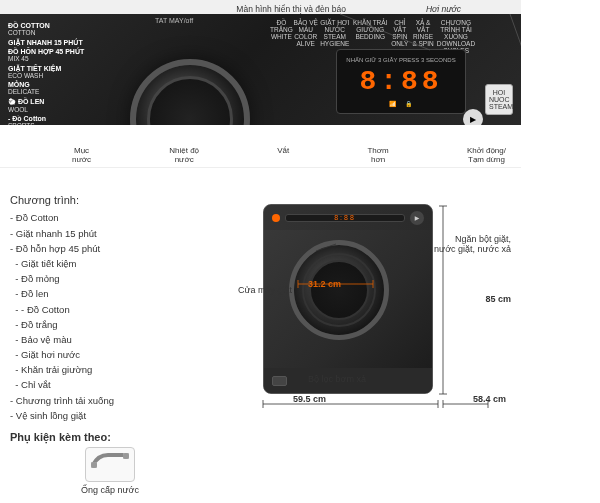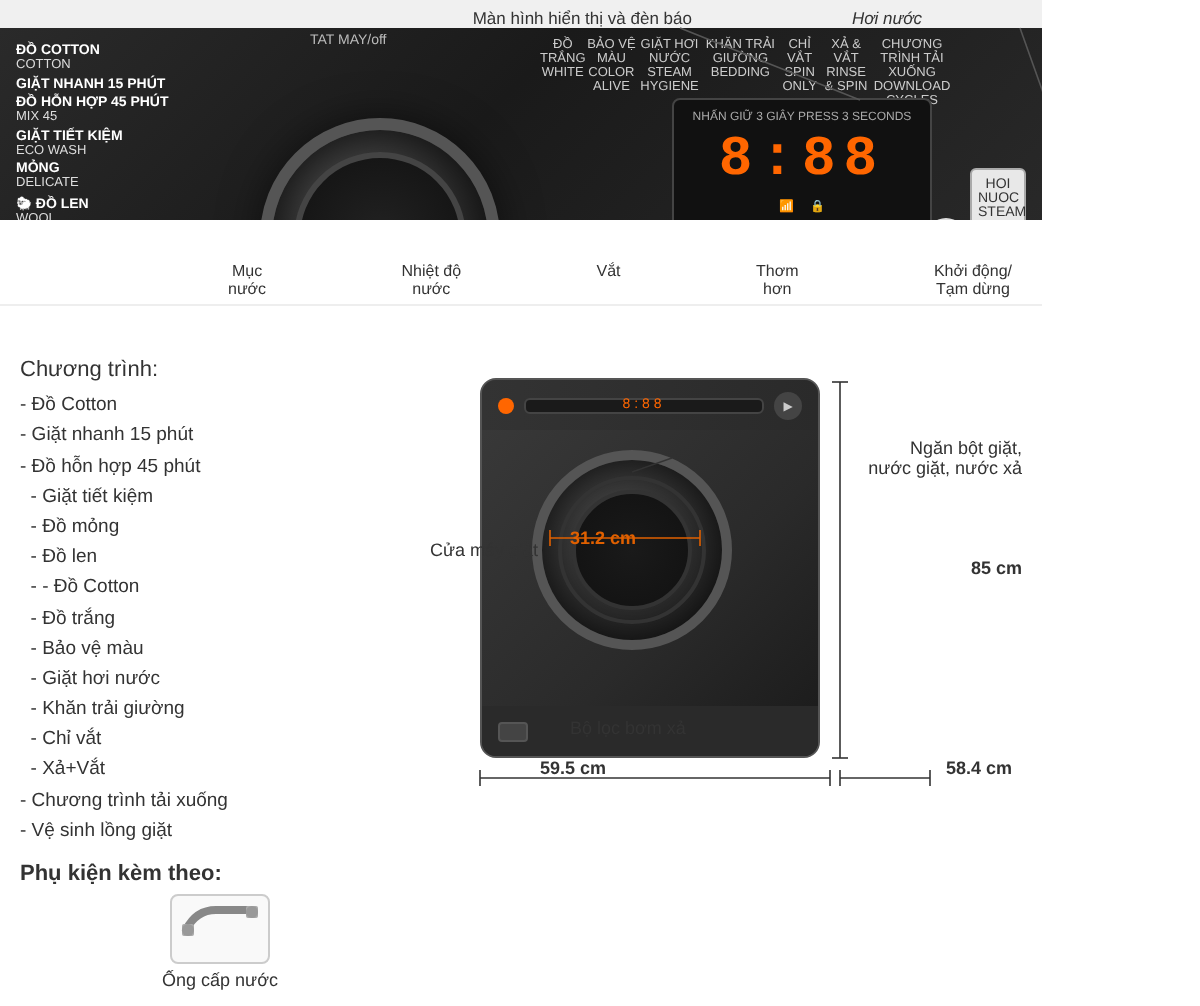--- a/index.html
+++ b/index.html
@@ -129,20 +129,21 @@
     }
 
     .left-column {
       width: 200px;
       flex-shrink: 0;
     }
 
     .right-column {
       flex: 1;
       position: relative;
+      margin-left: 23px;
     }
 
     
     .program-title {
       font-size: 11px;
       font-weight: normal;
       color: #333;
       margin-bottom: 4px;
     }
 
@@ -410,21 +411,21 @@
         HOI NUOC<br>STEAM
       </div>
 
       <div class="play-btn">
         <span>▶</span>
       </div>
 
     </div>
   </div>
 
-  <div style="display:flex; justify-content:space-between; padding:3px 15px 3px 114px; background:#fff; border-bottom:1px solid #eee;">
+  <div style="display:flex; justify-content:space-between; padding:3px 15px 3px 72px; background:#fff; border-bottom:1px solid #eee;">
     <div style="text-align:center; font-size:8px; color:#333;">Mục<br>nước</div>
     <div style="text-align:center; font-size:8px; color:#333;">Nhiệt độ<br>nước</div>
     <div style="text-align:center; font-size:8px; color:#333;">Vắt</div>
     <div style="text-align:center; font-size:8px; color:#333;">Thơm<br>hơn</div>
     <div style="text-align:center; font-size:8px; color:#333;">Khởi động/<br>Tạm dừng</div>
   </div>
 
   <div class="bottom-section">
 
     <div class="left-column">
@@ -435,21 +436,20 @@
         <div>- Đồ hỗn hợp 45 phút</div>
         <div>&nbsp;&nbsp;- Giặt tiết kiệm</div>
         <div>&nbsp;&nbsp;- Đồ mỏng</div>
         <div>&nbsp;&nbsp;- Đồ len</div>
         <div>&nbsp;&nbsp;- <span>- Đồ Cotton</span></div>
         <div>&nbsp;&nbsp;- Đồ trắng</div>
         <div>&nbsp;&nbsp;- Bảo vệ màu</div>
         <div>&nbsp;&nbsp;- Giặt hơi nước</div>
         <div>&nbsp;&nbsp;- Khăn trải giường</div>
         <div>&nbsp;&nbsp;- Chỉ vắt</div>
-        <div>&nbsp;&nbsp;- Xả+Vắt</div>
         <div>- Chương trình tải xuống</div>
         <div>- Vệ sinh lồng giặt</div>
       </div>
 
       <div class="accessories">
         <div class="accessories-title">Phụ kiện kèm theo:</div>
         <div class="accessory-item">
           <div class="water-hose-img">
 
             <svg width="45" height="30">

